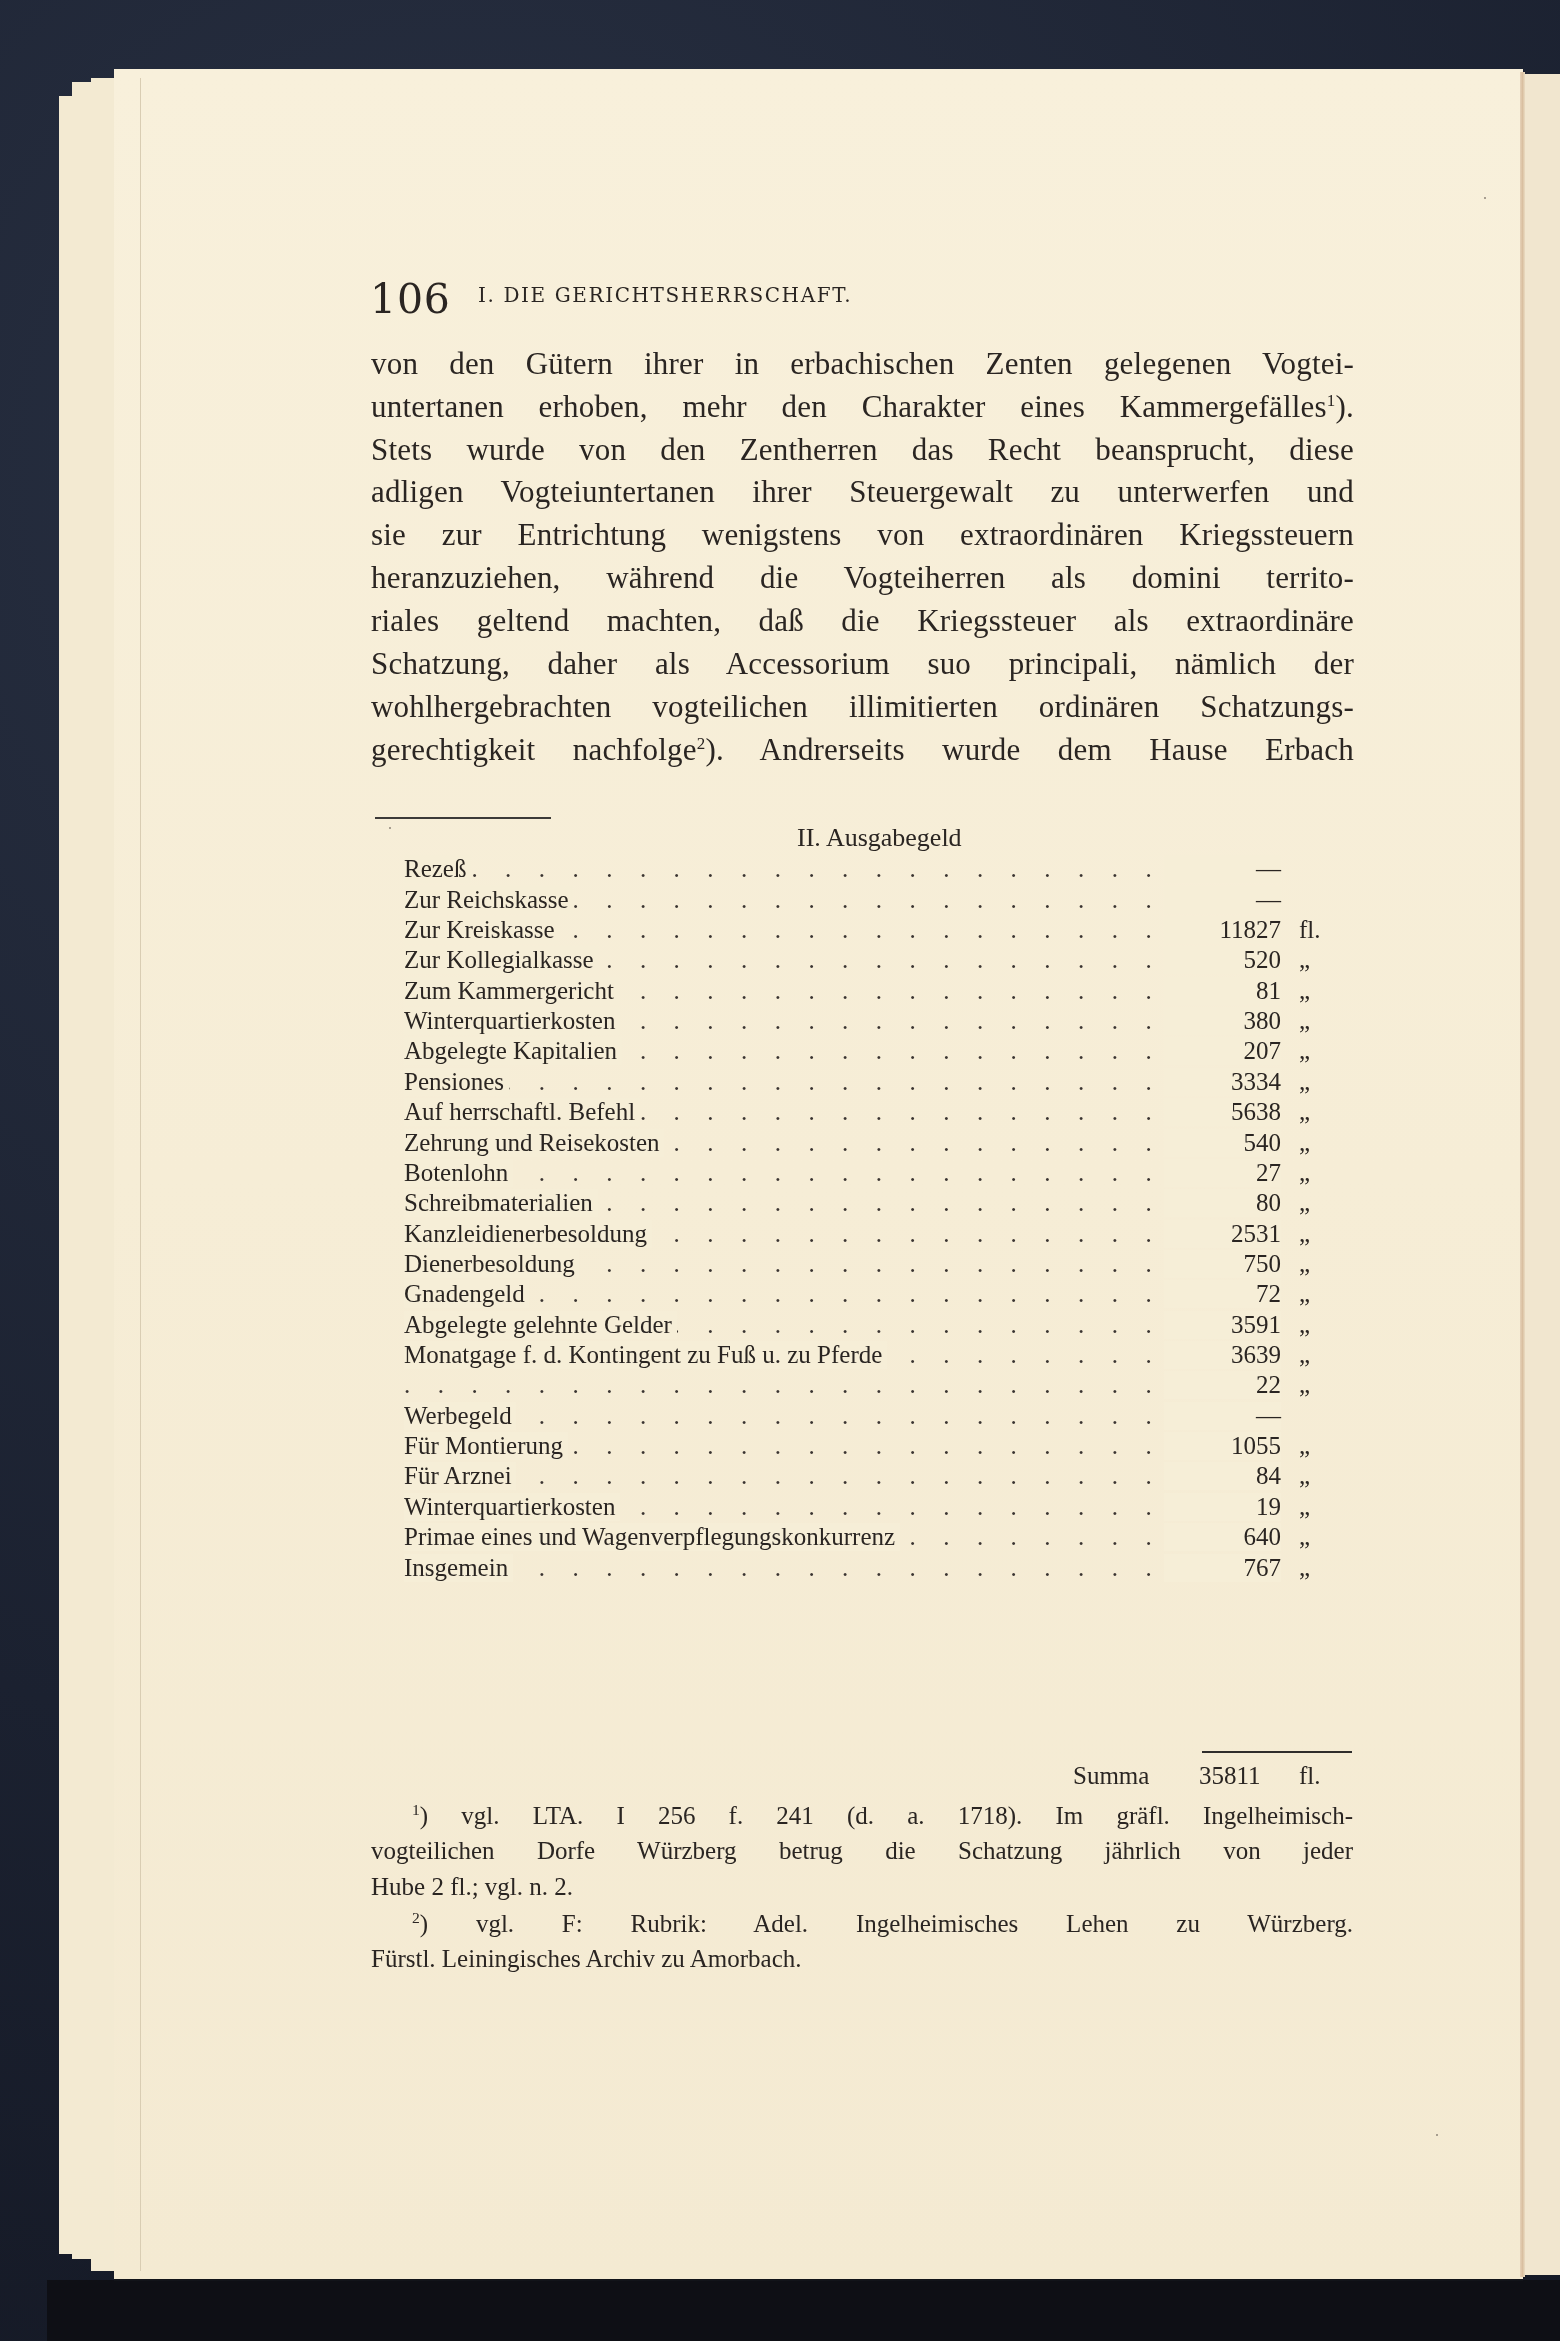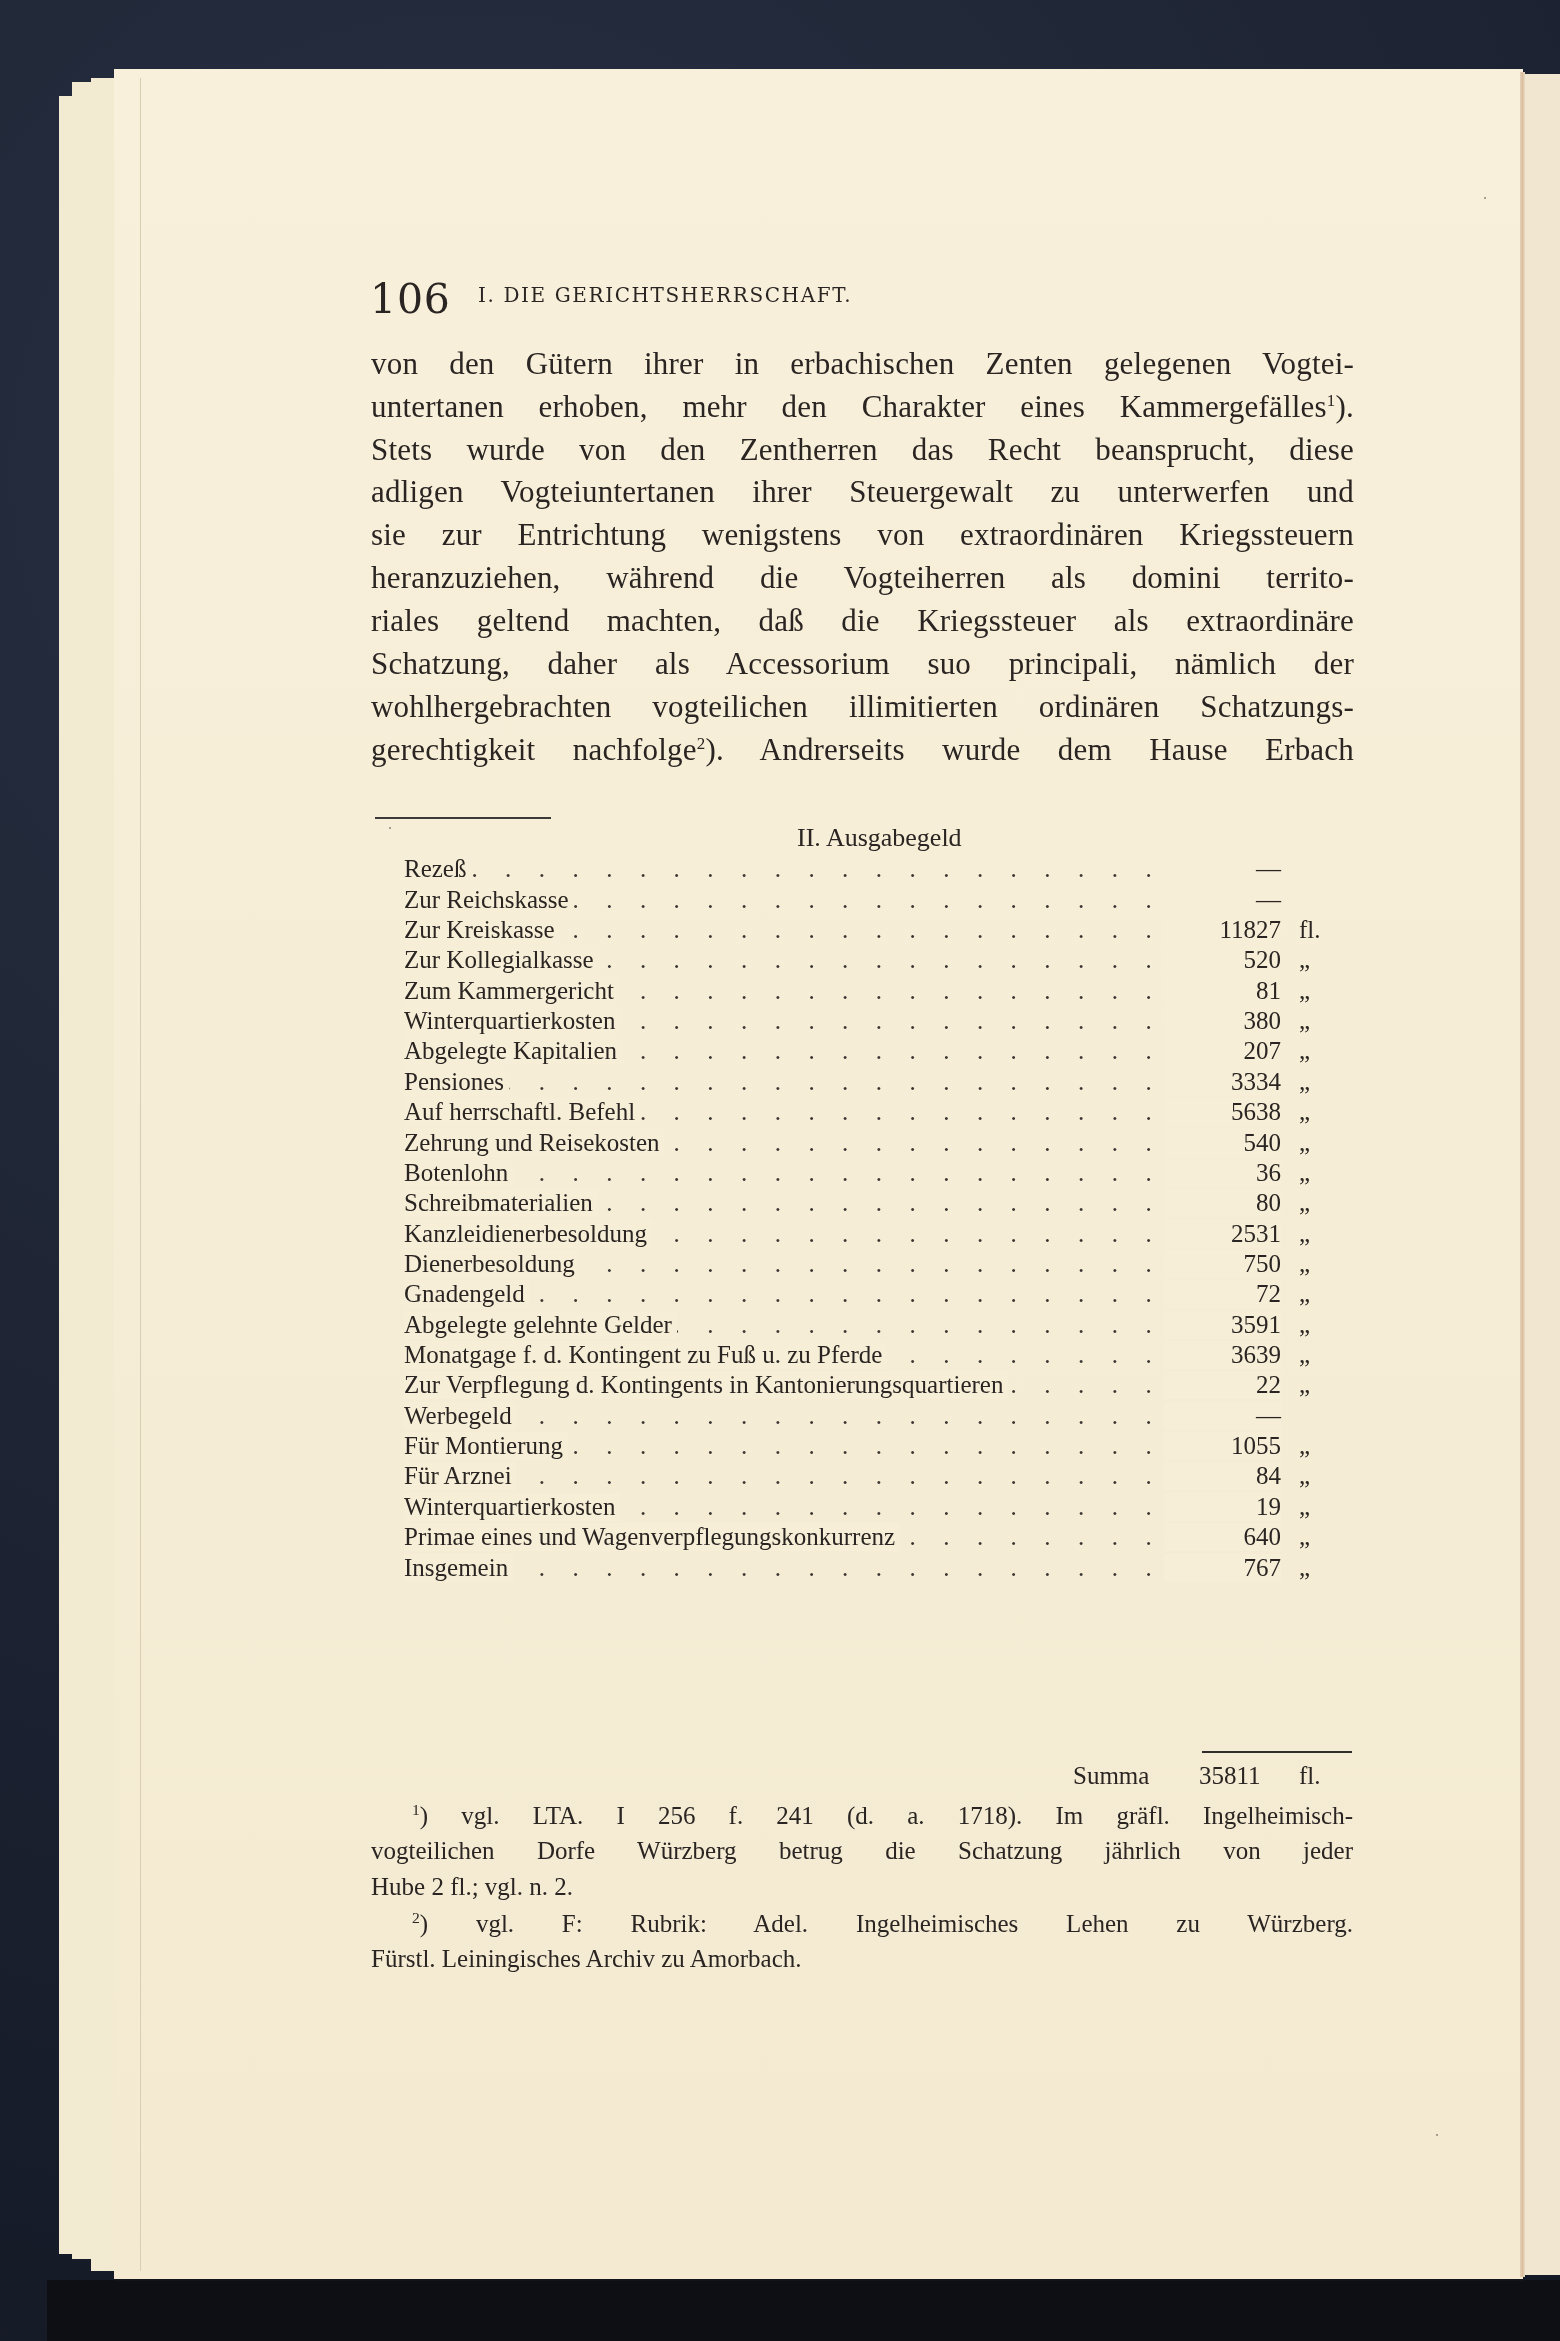--- a/index.html
+++ b/index.html
@@ -152,21 +152,21 @@
     </div>
     <div class="row" style="top: 1129px;">
       <span class="dots"> . . . . . . . . . . . . . . . . . . . . . . . . . . . . . . . . . . . . . . . . . . . . . . . . . . . . . . . . . . . .</span>
       <span class="label">Zehrung und Reisekosten</span>
       <span class="value">540</span>
       <span class="unit">„</span>
     </div>
     <div class="row" style="top: 1159px;">
       <span class="dots"> . . . . . . . . . . . . . . . . . . . . . . . . . . . . . . . . . . . . . . . . . . . . . . . . . . . . . . . . . . . .</span>
       <span class="label">Botenlohn</span>
-      <span class="value">36</span>
+      <span class="value">27</span>
       <span class="unit">„</span>
     </div>
     <div class="row" style="top: 1189px;">
       <span class="dots"> . . . . . . . . . . . . . . . . . . . . . . . . . . . . . . . . . . . . . . . . . . . . . . . . . . . . . . . . . . . .</span>
       <span class="label">Schreibmaterialien</span>
       <span class="value">80</span>
       <span class="unit">„</span>
     </div>
     <div class="row" style="top: 1220px;">
       <span class="dots"> . . . . . . . . . . . . . . . . . . . . . . . . . . . . . . . . . . . . . . . . . . . . . . . . . . . . . . . . . . . .</span>
@@ -193,21 +193,20 @@
       <span class="unit">„</span>
     </div>
     <div class="row" style="top: 1341px;">
       <span class="dots"> . . . . . . . . . . . . . . . . . . . . . . . . . . . . . . . . . . . . . . . . . . . . . . . . . . . . . . . . . . . .</span>
       <span class="label">Monatgage f. d. Kontingent zu Fuß u. zu Pferde</span>
       <span class="value">3639</span>
       <span class="unit">„</span>
     </div>
     <div class="row" style="top: 1371px;">
       <span class="dots"> . . . . . . . . . . . . . . . . . . . . . . . . . . . . . . . . . . . . . . . . . . . . . . . . . . . . . . . . . . . .</span>
-      <span class="label">Zur Verpflegung d. Kontingents in Kantonierungsquartieren</span>
       <span class="value">22</span>
       <span class="unit">„</span>
     </div>
     <div class="row" style="top: 1402px;">
       <span class="dots"> . . . . . . . . . . . . . . . . . . . . . . . . . . . . . . . . . . . . . . . . . . . . . . . . . . . . . . . . . . . .</span>
       <span class="label">Werbegeld</span>
       <span class="value">—</span>
       <span class="unit"></span>
     </div>
     <div class="row" style="top: 1432px;">

